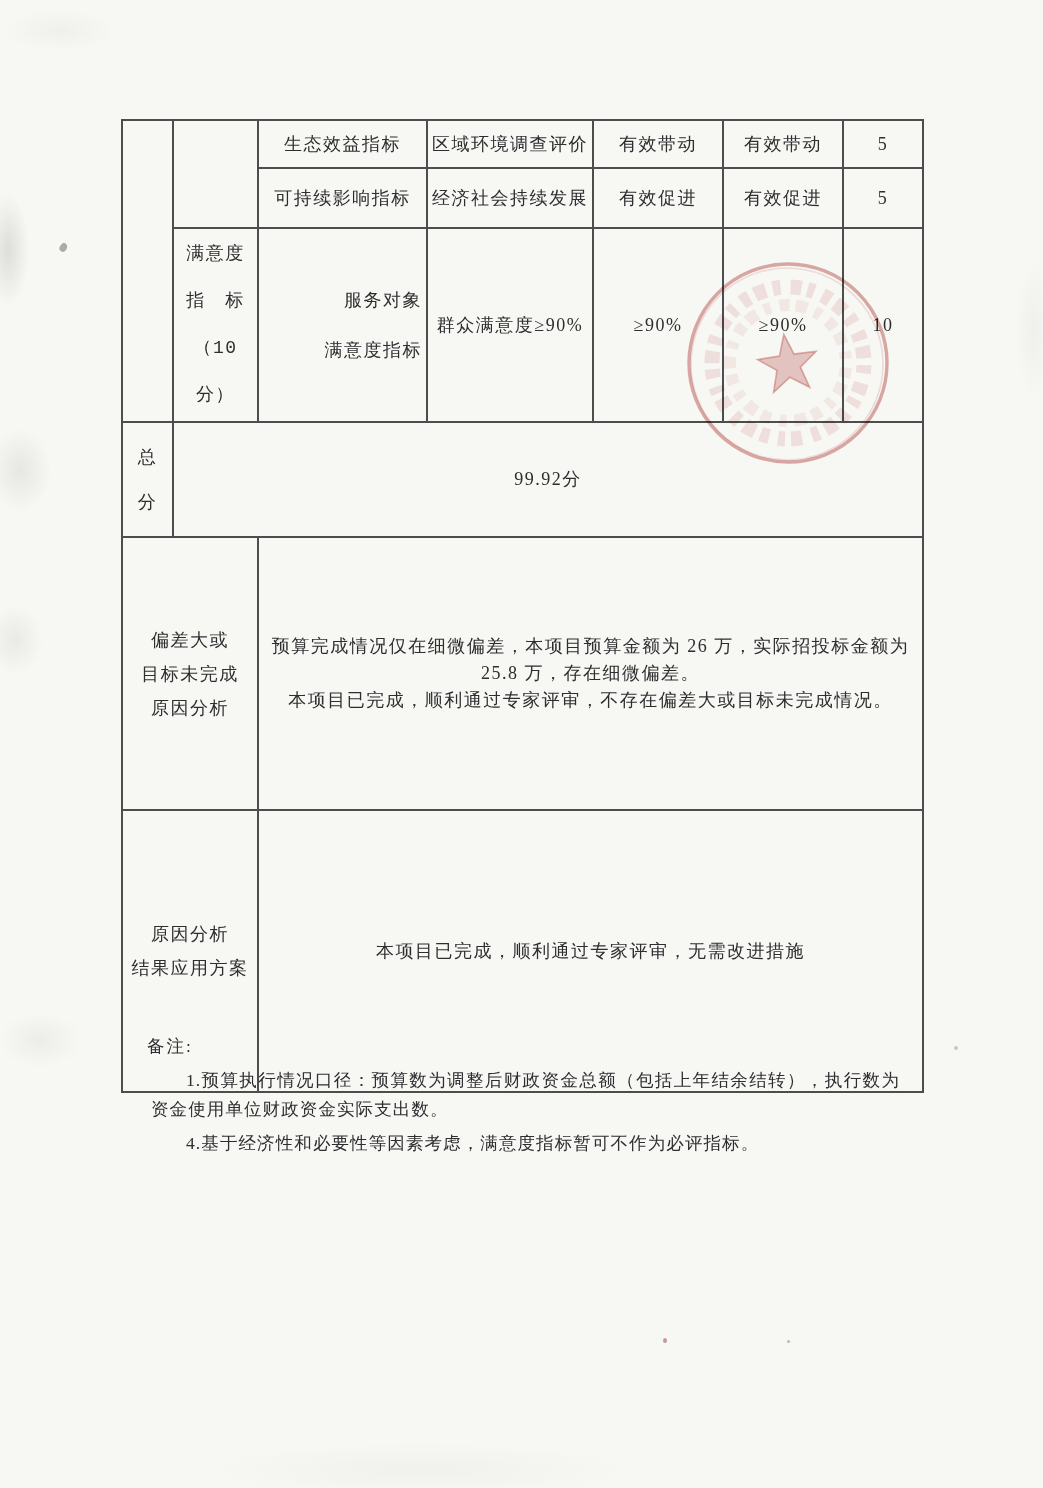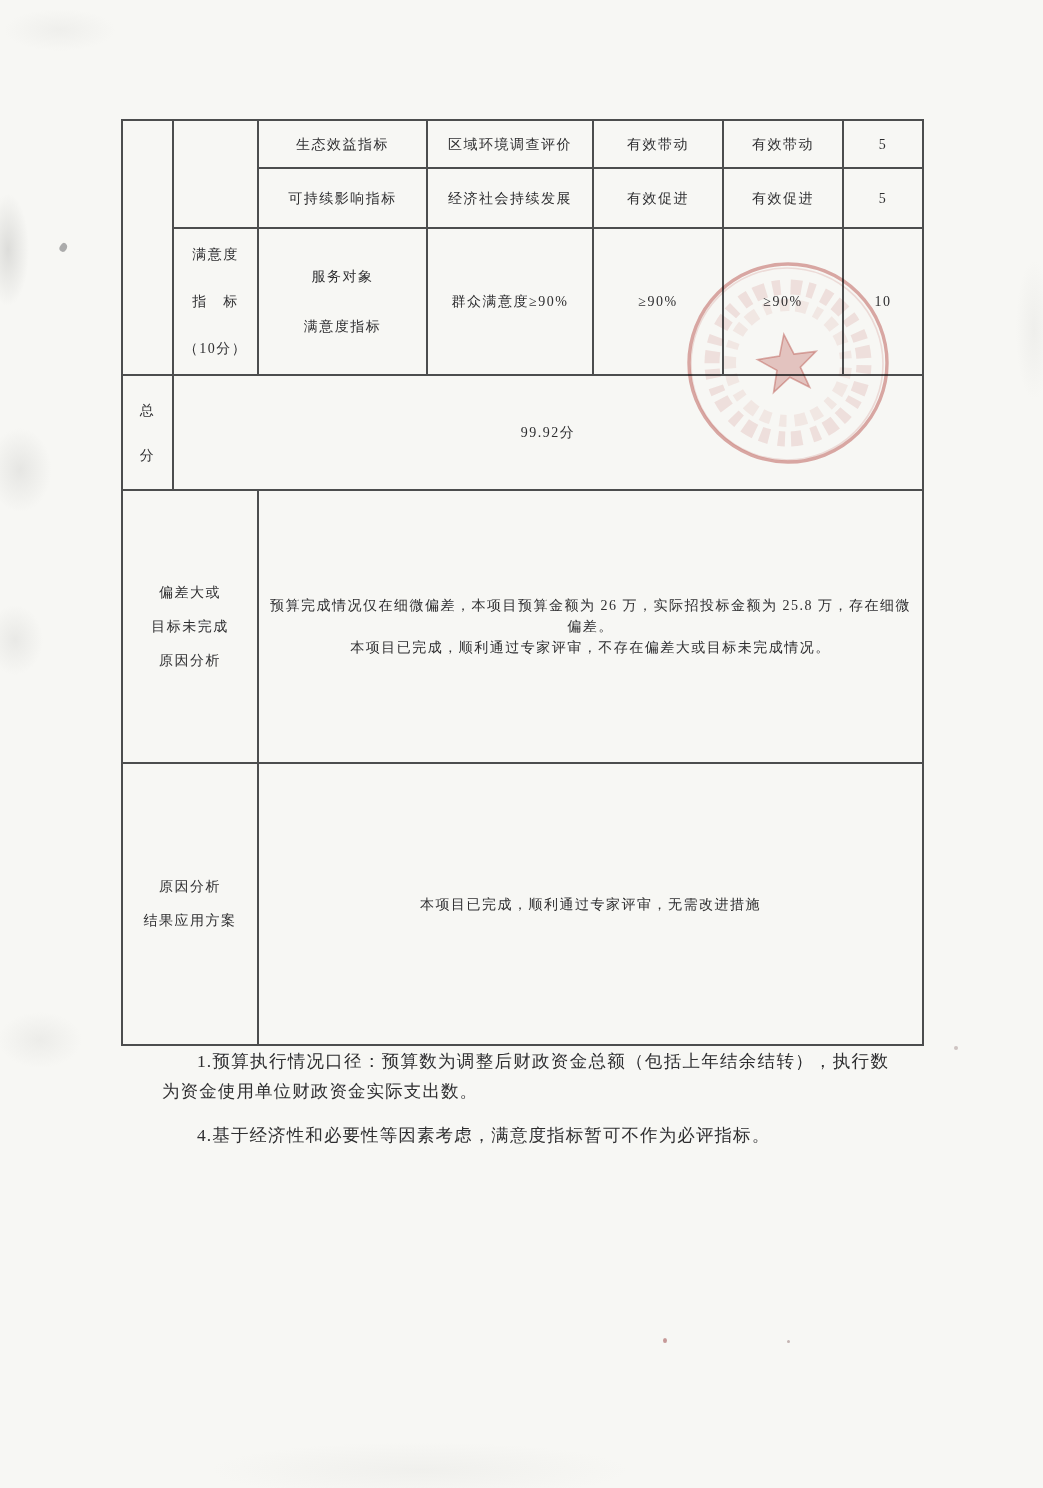--- a/index.html
+++ b/index.html
@@ -23,46 +23,46 @@
   .speck { position:absolute; border-radius:50%; }
 
   
   table.doc-table {
     position:absolute; left:121px; top:119px;
     width:801px; table-layout:fixed; border-collapse:collapse;
   }
   table.doc-table td {
     border:2px solid #4c4d4e;
     text-align:center; vertical-align:middle;
-    font-size:14px; letter-spacing:1.5px;
+    font-size:18px; letter-spacing:1.5px;
     padding:2px 4px;
     line-height:1.5;
   }
   .ln { display:block; }
-  td.lh47 .ln { line-height:47px; }
-  td.lh50 .ln { line-height:50px; }
+  td.lh47 .ln { line-height:47px;font-family:Liberation Mono, monospace; }
+  td.lh50 .ln { line-height:50px;text-align:right; }
   td.lh45 .ln { line-height:45px; }
   td.lh34 .ln { line-height:34px; }
   td.content-cell {
     text-align:left; vertical-align:middle;
     padding:10px 16px 10px 12px;
     font-size:17.5px; line-height:31px; letter-spacing:1.2px;
   }
   td.content-cell p { margin:0; }
   td.total-value { font-size:18px; letter-spacing:1px; }
   td.score-cell { letter-spacing:0; }
 
   
   .notes {
     position:absolute; left:147px; top:1032px; width:757px;
     font-size:17.5px; line-height:29.5px; letter-spacing:1.1px;
     text-align:justify;
   }
   .notes .note-title { letter-spacing:2px; }
-  .notes p.note-item { text-indent:2em; margin:15px; }
+  .notes p.note-item { text-indent:2em; margin:4px; }
 
   
   .stamp {
     position:absolute; left:682px; top:258px; width:212px; height:212px;
     mix-blend-mode:multiply; pointer-events:none;
   }
   .stamp svg { display:block; }
   .seal-ring   { fill:none; stroke:#c2605a; stroke-width:3.4; opacity:0.52; }
   .seal-ring2  { fill:none; stroke:#c2605a; stroke-width:1.6; opacity:0.18; }
   .seal-text-ring  { fill:none; stroke:#c2605a; stroke-width:15; opacity:0.15;
@@ -151,20 +151,21 @@
   <svg width="212" height="212" viewBox="0 0 212 212">
     <circle class="seal-ring" cx="106" cy="105" r="99"></circle>
     <circle class="seal-ring2" cx="105" cy="106" r="96"></circle>
     <circle class="seal-text-ring" cx="106" cy="105" r="76" transform="rotate(-24 106 105)"></circle>
     <circle class="seal-text-ring2" cx="106" cy="105" r="58" transform="rotate(40 106 105)"></circle>
     <polygon class="seal-star" transform="rotate(-8 106 106)" points="106,76 113.3,97 135.5,97.4 117.8,110.8 124.2,132.1 106,119.4 87.8,132.1 94.2,110.8 76.5,97.4 98.7,97"></polygon>
   </svg>
 </div>
 
 <div class="notes">
+  <div class="note-title">备注:</div>
   <p class="note-item">1.预算执行情况口径：预算数为调整后财政资金总额（包括上年结余结转），执行数为资金使用单位财政资金实际支出数。</p>
   <p class="note-item">4.基于经济性和必要性等因素考虑，满意度指标暂可不作为必评指标。</p>
 </div>
 
 <div class="speck" style="left:60px;top:243px;width:7px;height:9px;background:rgba(110,110,112,0.55);transform:rotate(35deg);border-radius:40% 60% 50% 50%;"></div>
 <div class="speck" style="left:663px;top:1338px;width:4px;height:5px;background:rgba(150,60,60,0.5);"></div>
 <div class="speck" style="left:787px;top:1340px;width:3px;height:3px;background:rgba(120,80,80,0.4);"></div>
 <div class="speck" style="left:954px;top:1046px;width:4px;height:4px;background:rgba(130,100,100,0.35);"></div>
 
 </body></html>

